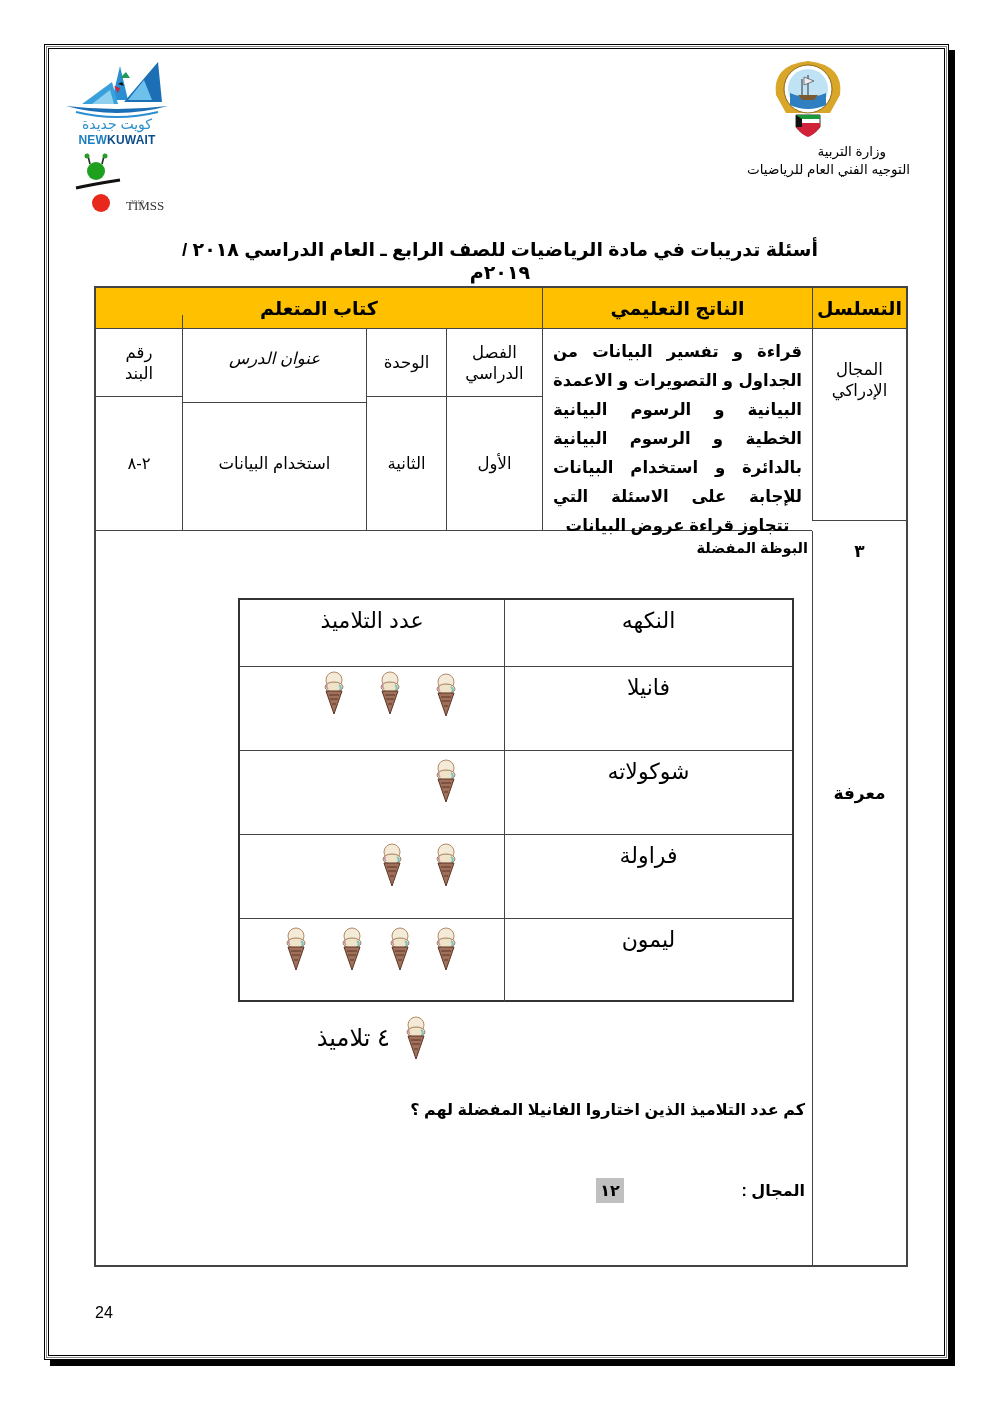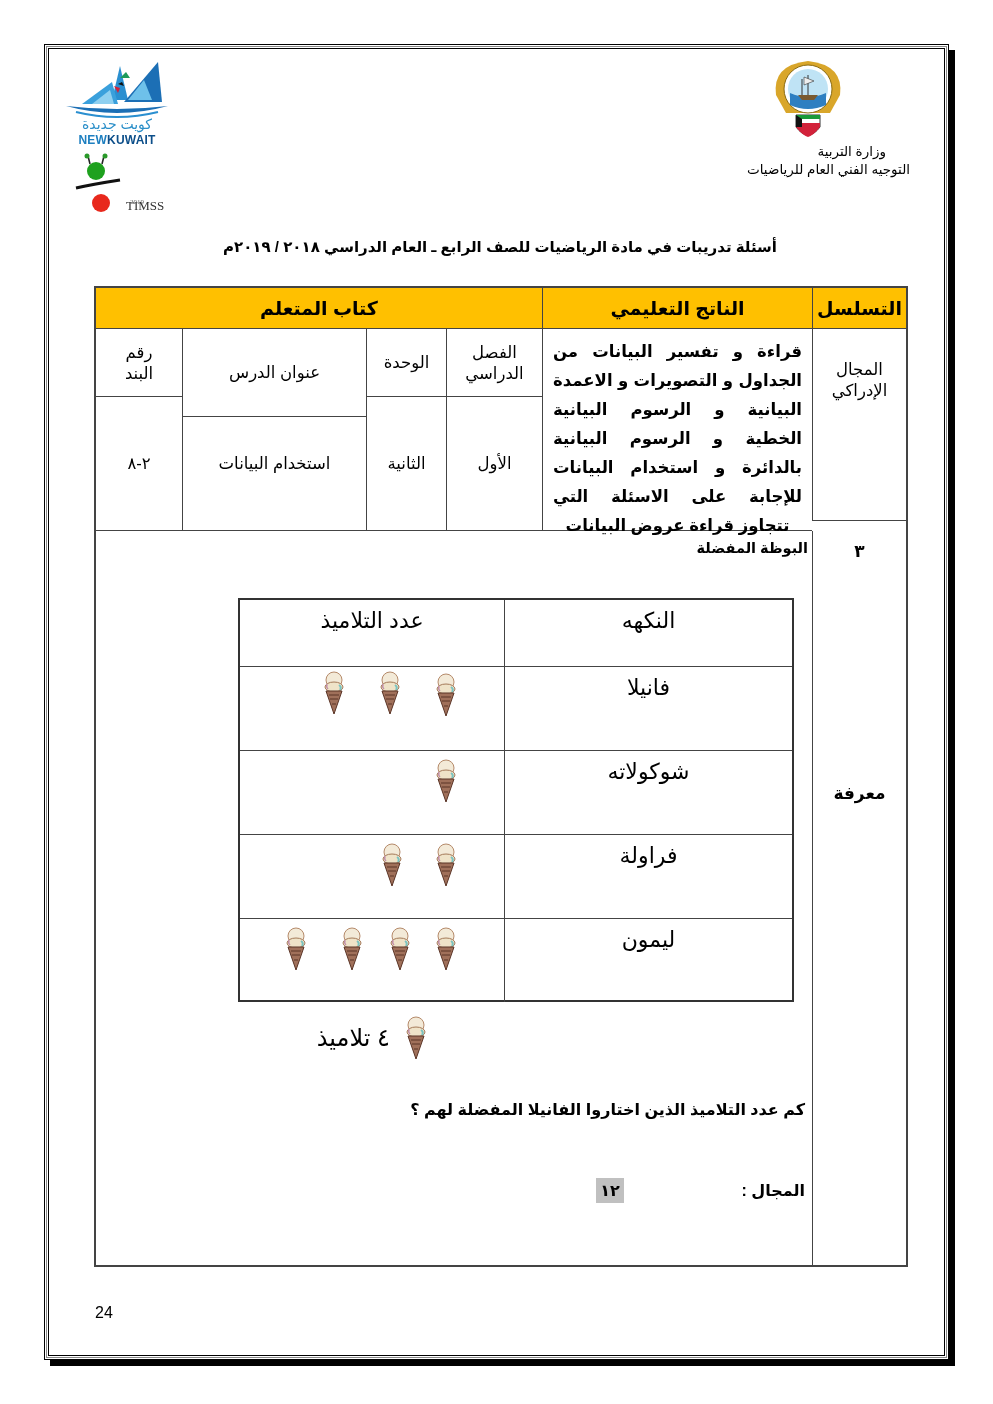--- a/index.html
+++ b/index.html
@@ -19,21 +19,21 @@
   .timss-year { position: absolute; left: 56px; top: 46px; font-family: "Liberation Serif", serif; font-size: 7px; color: #666; }
   .nk-ar { position: absolute; left: 10px; top: 56px; width: 90px; text-align: center; font-size: 14px; color: #2b8fc9; direction: rtl; }
   .nk-en { position: absolute; left: 0; top: 73px; width: 110px; text-align: center; font-size: 12px; font-weight: bold; color: #1d7fc0; letter-spacing: 0.2px; }
   .nk-en b { color: #0d4f8a; }
 
   .emblem { position: absolute; left: 768px; top: 55px; width: 80px; height: 92px; }
   .ministry { position: absolute; left: 700px; top: 143px; width: 210px; direction: rtl; text-align: right; font-size: 13.5px; line-height: 18px; }
   .ministry .l1 { padding-right: 24px; }
 
   .title { position: absolute; left: 170px; top: 238px; width: 660px; direction: rtl; text-align: center;
-           font-size: 15px; font-weight: bold; }
+           font-size: 19px; font-weight: bold; }
 
   
   .grid { position: absolute; left: 94px; top: 286px; width: 814px; height: 981px; border: 2px solid #444; direction: ltr; }
   .cell { position: absolute; border-color: #444; border-style: solid; border-width: 0; direction: rtl; display: flex; align-items: center; justify-content: center; text-align: center; }
   .hdr { background: #ffc000; font-weight: bold; font-size: 19px; text-align: center; }
 
   .txt { font-size: 16.5px; line-height: 21px; }
 
   .pict { position: absolute; left: 238px; top: 598px; width: 556px; height: 404px; border: 2px solid #333; direction: ltr; }
   .prow { position: absolute; left: 0; width: 552px; border-top: 1.5px solid #444; }
@@ -138,21 +138,21 @@
   </div>
 
   <div class="cell txt" style="left:446px;top:41px;width:270px;height:202px;border-left-width:1.5px;border-bottom-width:1.5px;align-items:flex-start;padding:8px 10px 0 10px;text-align:justify;text-align-last:center;">
     <span style="display:block;line-height:29px;font-weight:bold;">قراءة و تفسير البيانات من الجداول و التصويرات و الاعمدة البيانية و الرسوم البيانية الخطية و الرسوم البيانية بالدائرة و استخدام البيانات للإجابة على الاسئلة التي تتجاوز قراءة عروض البيانات</span>
   </div>
 
   <div class="cell txt" style="left:350px;top:41px;width:96px;height:68px;border-left-width:1.5px;border-bottom-width:1.5px;">
     <span style="display:block;width:60px;">الفصل الدراسي</span>
   </div>
   <div class="cell txt" style="left:270px;top:41px;width:80px;height:68px;border-left-width:1.5px;border-bottom-width:1.5px;">الوحدة</div>
-  <div class="cell txt" style="left:86px;top:41px;width:184px;height:88px;border-left-width:1.5px;border-bottom-width:1.5px;">عنوان الدرس</div>
+  <div class="cell txt" style="left:86px;top:27px;width:184px;height:88px;border-left-width:1.5px;border-bottom-width:1.5px;font-style:italic;">عنوان الدرس</div>
   <div class="cell txt" style="left:0;top:41px;width:86px;height:68px;border-bottom-width:1.5px;">
     <span style="display:block;width:40px;">رقم البند</span>
   </div>
 
   <div class="cell txt" style="left:350px;top:109px;width:96px;height:134px;border-left-width:1.5px;border-bottom-width:1.5px;">الأول</div>
   <div class="cell txt" style="left:270px;top:109px;width:80px;height:134px;border-left-width:1.5px;border-bottom-width:1.5px;">الثانية</div>
   <div class="cell txt" style="left:86px;top:109px;width:184px;height:134px;border-left-width:1.5px;border-bottom-width:1.5px;">استخدام البيانات</div>
   <div class="cell txt" style="left:0;top:109px;width:86px;height:134px;border-bottom-width:1.5px;">٢-٨</div>
 
   <div class="cell" style="left:716px;top:243px;width:94px;height:734px;border-left-width:1.5px;display:block;">

